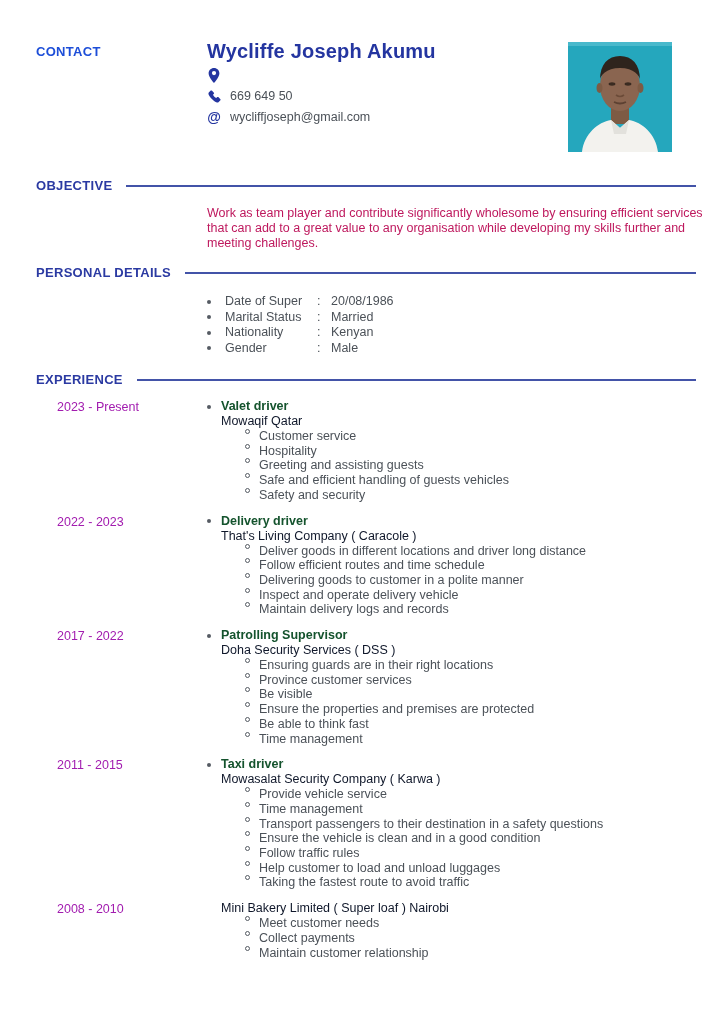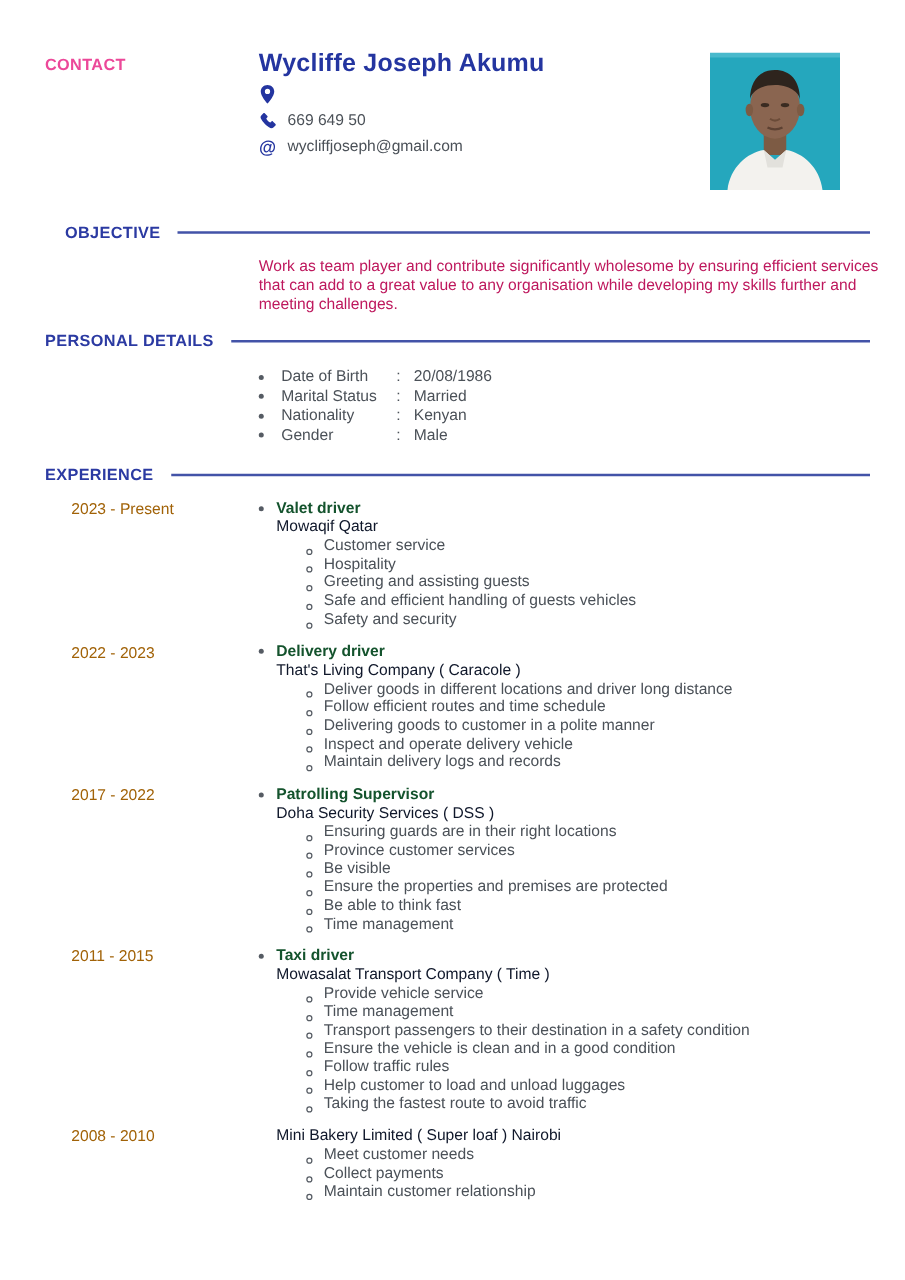--- a/index.html
+++ b/index.html
@@ -13,21 +13,21 @@
     color: #4b5158;
     overflow: hidden;
   }
   .inner { padding: 40px 28px 0 36px; }
 
   
   .header { position: relative; display: flex; min-height: 122px; }
   .side-label {
     width: 171px;
     flex: 0 0 171px;
-    color: #ec4899;
+    color: #1d4ed8;
     font-weight: bold;
     font-size: 13px;
     letter-spacing: 0.3px;
     padding-top: 4px;
   }
   .header-main { flex: 1; }
   .person-name {
     color: #2435a0;
     font-weight: bold;
     font-size: 20px;
@@ -92,30 +92,30 @@
   .pd-bullet { flex: 0 0 18px; position: relative; align-self: center; }
   .pd-bullet::after { content:""; display:block; width:4px; height:4px; border-radius:50%; background:#555b63; }
   .pd-label { flex: 0 0 92px; }
   .pd-colon { flex: 0 0 14px; }
 
   
   .job { display: flex; margin-bottom: 11px; }
   .job-dates {
     width: 171px; flex: 0 0 171px;
     padding-left: 21px;
-    color: #a16207;
+    color: #a21caf;
     font-size: 12.5px;
     padding-top: 1px;
   }
   .job-body { flex: 1; font-size: 12.5px; line-height: 15px; }
   .job-title-row { display: flex; align-items: center; }
   .jt-bullet { width: 4px; height: 4px; border-radius: 50%; background: #555b63; margin-right: 10px; flex: 0 0 4px; }
   .job-title { font-weight: bold; color: #14532d; }
   .job-company { margin-left: 14px; color: #0f172a; }
-  .duty-row { display: flex; align-items: flex-end; margin-left: 38px; line-height: 14.7px; }
+  .duty-row { display: flex; align-items: flex-start; margin-left: 38px; line-height: 14.7px; }
   .duty-bullet {
     width: 5px; height: 5px; border-radius: 50%;
     border: 1px solid #555b63; margin-right: 9px; flex: 0 0 5px;
   }
   .jobs-block { margin-top: 12px; }
 </style>
 </head>
 <body>
 
 <div class="page">
@@ -164,36 +164,36 @@
           <ellipse cx="72.5" cy="46" rx="3" ry="5" fill="#7d5b44"></ellipse>
 
           <ellipse cx="44" cy="42" rx="3.4" ry="1.7" fill="#3a2b21"></ellipse>
           <ellipse cx="60" cy="42" rx="3.4" ry="1.7" fill="#3a2b21"></ellipse>
           <path d="M48 53 Q52 56 56 53" stroke="#6b4b38" stroke-width="1.6" fill="none"></path>
           <path d="M46 60 Q52 63 58 60" stroke="#5d4132" stroke-width="1.8" fill="none"></path>
         </svg>
       </div>
     </div>
 
-    <div class="section-heading" style="margin-top:16px;margin-left:16px;">
+    <div class="section-heading" style="margin-top:16px;">
       <span class="htext">OBJECTIVE</span>
       <span class="rule"></span>
     </div>
     <div class="indent">
       <div class="objective-text">Work as team player and contribute significantly wholesome by ensuring efficient services that can add to a great value to any organisation while developing my skills further and meeting challenges.</div>
     </div>
 
     <div class="section-heading">
       <span class="htext">PERSONAL DETAILS</span>
       <span class="rule"></span>
     </div>
     <div class="indent pd-list">
       <div class="pd-row">
         <span class="pd-bullet"></span>
-        <span class="pd-label">Date of Birth</span>
+        <span class="pd-label">Date of Super</span>
         <span class="pd-colon">:</span>
         <span class="pd-value">20/08/1986</span>
       </div>
       <div class="pd-row">
         <span class="pd-bullet"></span>
         <span class="pd-label">Marital Status</span>
         <span class="pd-colon">:</span>
         <span class="pd-value">Married</span>
       </div>
       <div class="pd-row">
@@ -314,32 +314,32 @@
         </div>
       </div>
 
       <div class="job">
         <div class="job-dates">2011 - 2015</div>
         <div class="job-body">
           <div class="job-title-row">
             <span class="jt-bullet"></span>
             <span class="job-title">Taxi driver</span>
           </div>
-          <div class="job-company">Mowasalat Transport Company ( Time )</div>
+          <div class="job-company">Mowasalat Security Company ( Karwa )</div>
           <div class="duty-row">
               <span class="duty-bullet"></span>
               <span>Provide vehicle service</span>
             </div>
           <div class="duty-row">
               <span class="duty-bullet"></span>
               <span>Time management</span>
             </div>
           <div class="duty-row">
               <span class="duty-bullet"></span>
-              <span>Transport passengers to their destination in a safety condition</span>
+              <span>Transport passengers to their destination in a safety questions</span>
             </div>
           <div class="duty-row">
               <span class="duty-bullet"></span>
               <span>Ensure the vehicle is clean and in a good condition</span>
             </div>
           <div class="duty-row">
               <span class="duty-bullet"></span>
               <span>Follow traffic rules</span>
             </div>
           <div class="duty-row">

